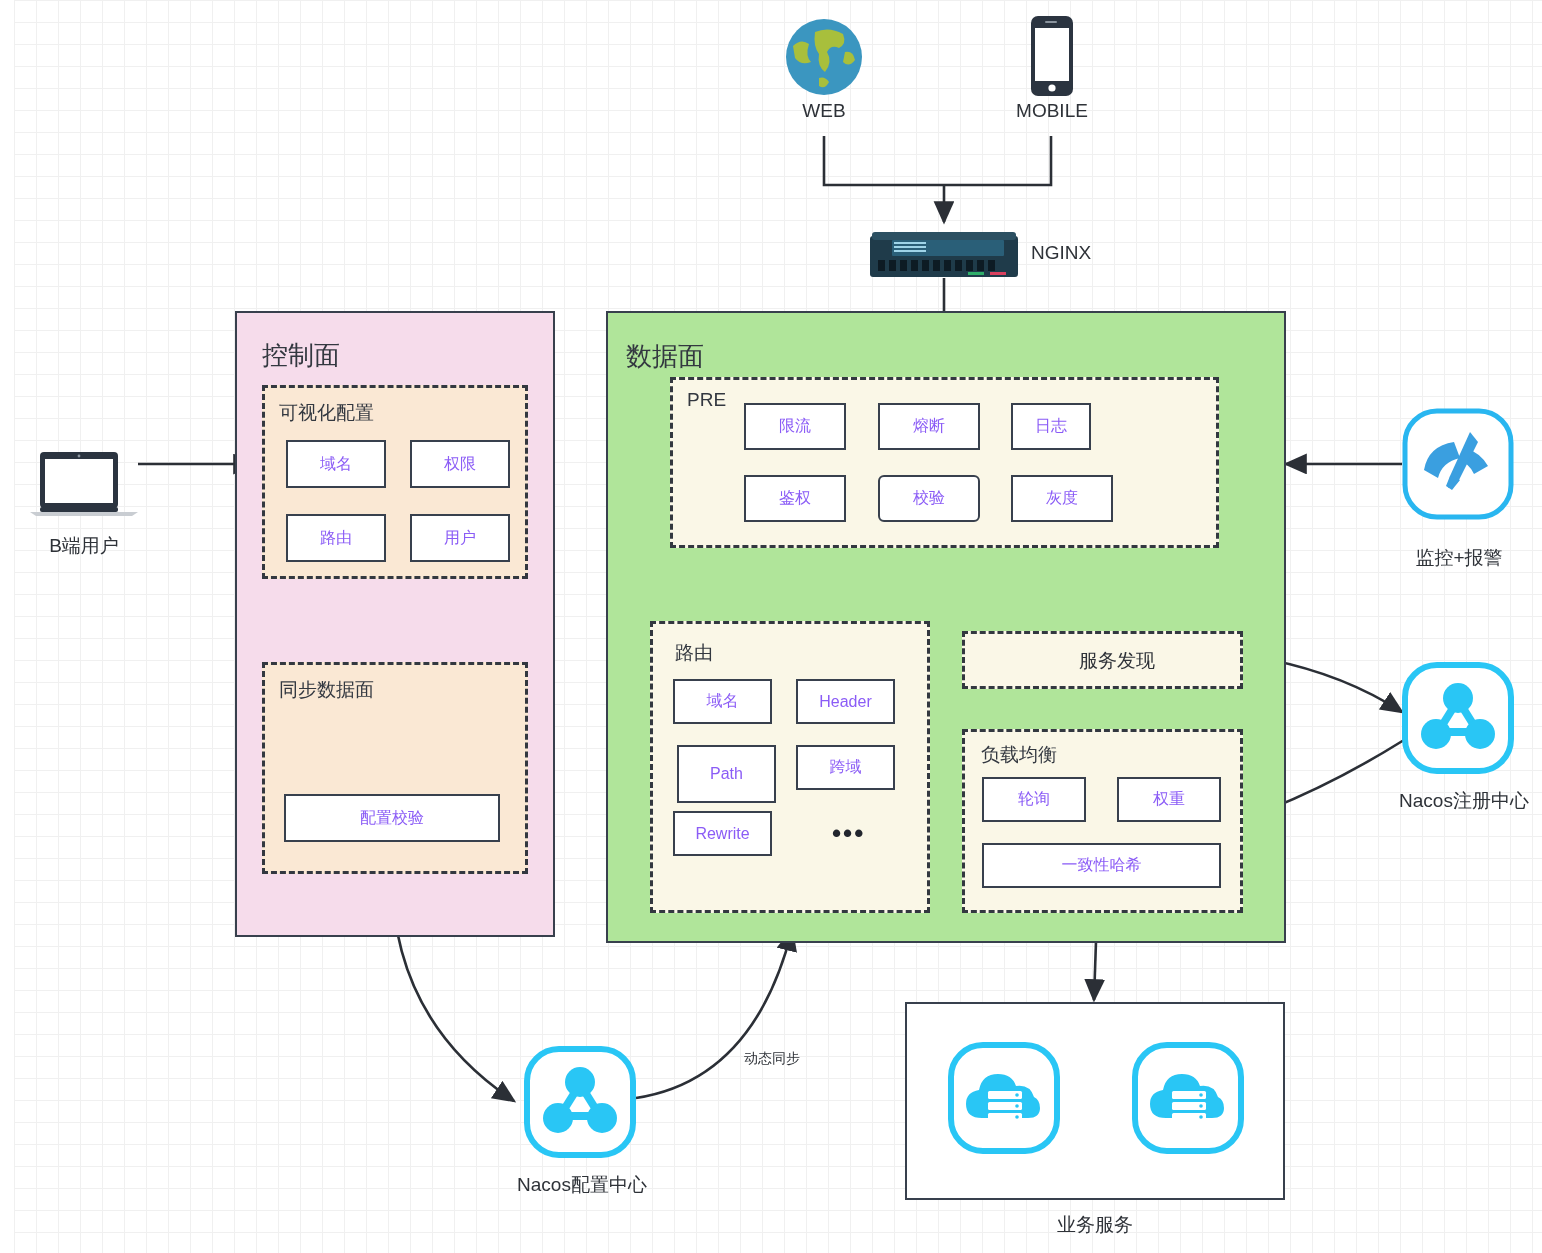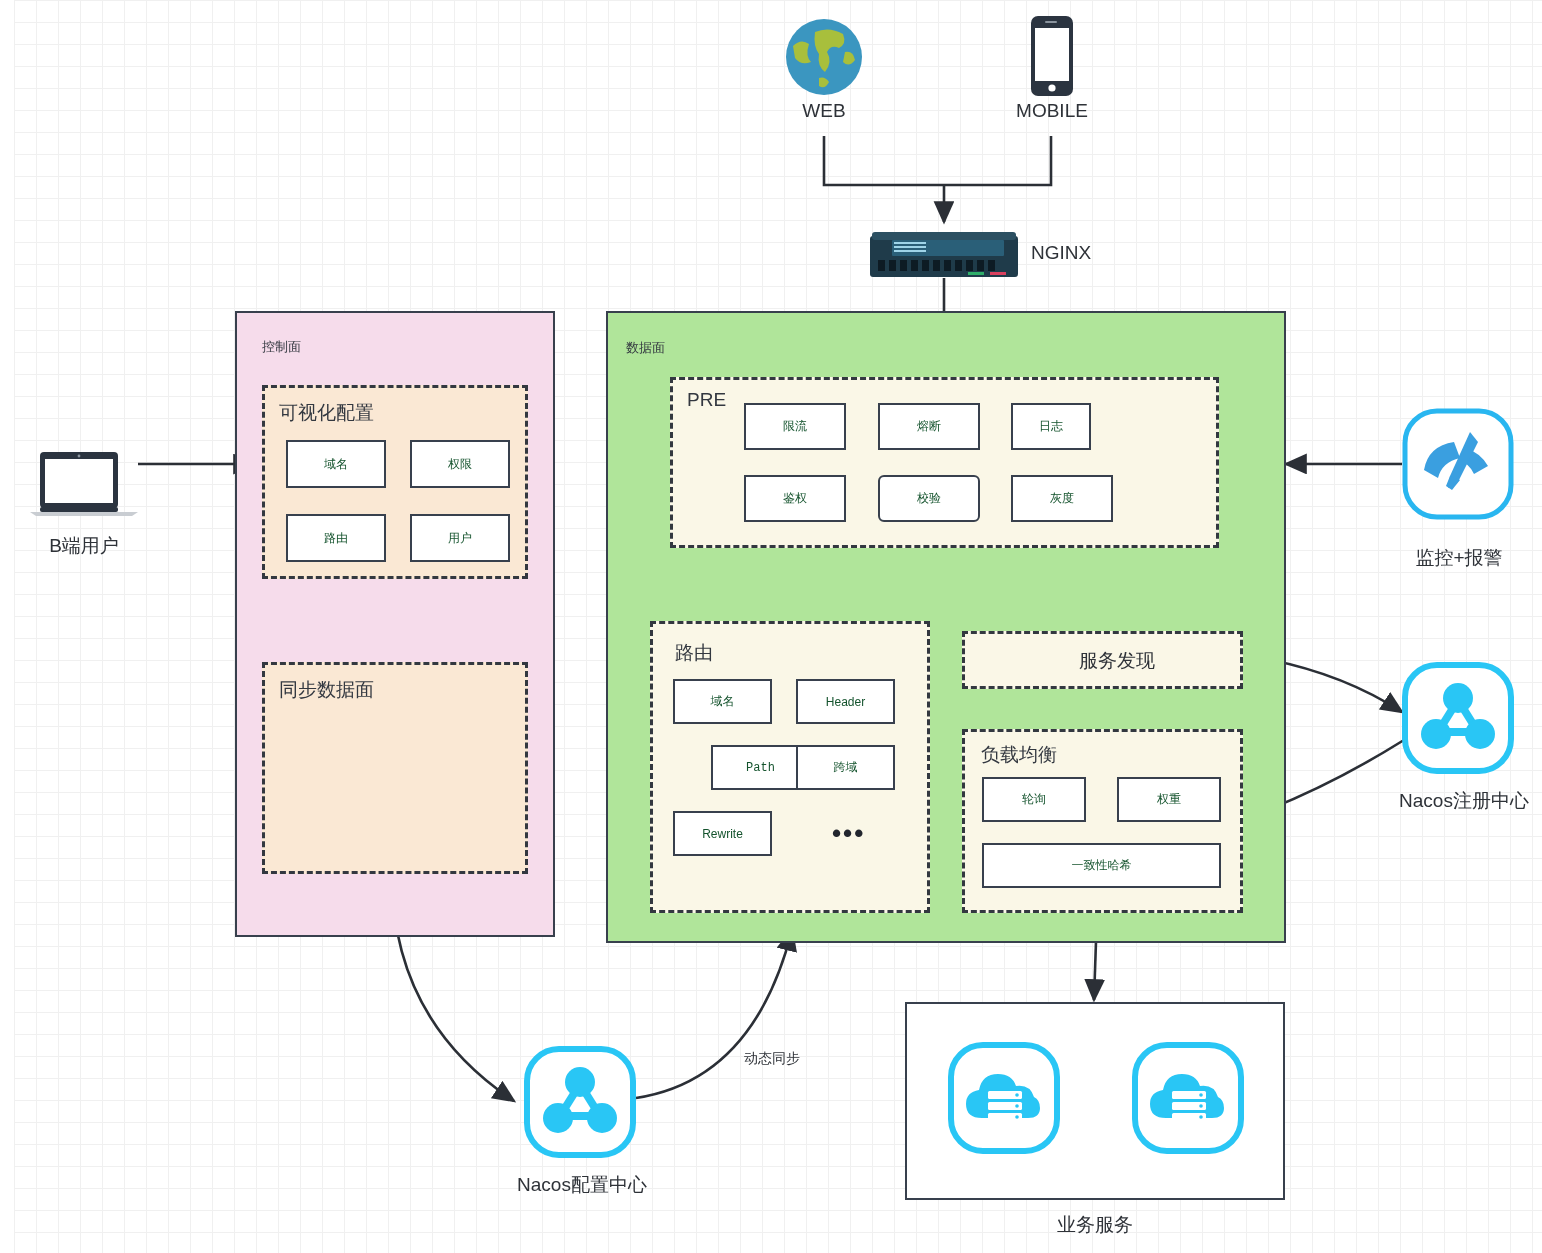--- a/index.html
+++ b/index.html
@@ -33,21 +33,21 @@
   
   .panel {
     position: absolute;
     box-sizing: border-box;
     border: 2px solid #38404d;
   }
   .panel-pink { background: #f6dceb; }
   .panel-green { background: #b0e59a; }
   .panel-title {
     position: absolute;
-    font-size: 13px;
+    font-size: 26px;
     color: #333840;
     white-space: nowrap;
   }
 
   
   .dgroup {
     position: absolute;
     box-sizing: border-box;
     border: 3px dashed #333840;
   }
@@ -62,22 +62,22 @@
 
   
   .item {
     position: absolute;
     box-sizing: border-box;
     background: #ffffff;
     border: 2px solid #38404d;
     display: flex;
     align-items: center;
     justify-content: center;
-    font-size: 12px;
-    color: #14532d;
+    font-size: 16px;
+    color: #8b5cf6;
     white-space: nowrap;
   }
   .plain-label {
     position: absolute;
     font-size: 19px;
     color: #2e3238;
     white-space: nowrap;
     text-align: center;
   }
   .ellipsis {
@@ -216,41 +216,42 @@
     <div class="dgroup-title" style="left:14px; top:12px;">可视化配置</div>
   </div>
   <div class="item" style="left:272px; top:440px; width:100px; height:48px;">域名</div>
   <div class="item" style="left:396px; top:440px; width:100px; height:48px;">权限</div>
   <div class="item" style="left:272px; top:514px; width:100px; height:48px;">路由</div>
   <div class="item" style="left:396px; top:514px; width:100px; height:48px;">用户</div>
 
   <div class="dgroup fill-peach" style="left:248px; top:662px; width:266px; height:212px;">
     <div class="dgroup-title" style="left:14px; top:12px;">同步数据面</div>
   </div>
+  <div class="item" style="left:270px; top:794px; width:216px; height:48px;">配置校验</div>
 
   <div class="panel panel-green" style="left:592px; top:311px; width:680px; height:632px;">
     <div class="panel-title" style="left:18px; top:26px;">数据面</div>
   </div>
 
   <div class="dgroup fill-ivory" style="left:656px; top:377px; width:549px; height:171px;">
     <div class="dgroup-title" style="left:14px; top:9px;">PRE</div>
   </div>
   <div class="item" style="left:730px; top:403px; width:102px; height:47px;">限流</div>
   <div class="item" style="left:864px; top:403px; width:102px; height:47px;">熔断</div>
   <div class="item" style="left:997px; top:403px; width:80px; height:47px;">日志</div>
   <div class="item" style="left:730px; top:475px; width:102px; height:47px;">鉴权</div>
   <div class="item" style="left:864px; top:475px; width:102px; height:47px;border-radius:6px;">校验</div>
   <div class="item" style="left:997px; top:475px; width:102px; height:47px;">灰度</div>
 
   <div class="dgroup fill-ivory" style="left:636px; top:621px; width:280px; height:292px;">
     <div class="dgroup-title" style="left:22px; top:16px;">路由</div>
   </div>
   <div class="item" style="left:659px; top:679px; width:99px; height:45px;">域名</div>
   <div class="item" style="left:782px; top:679px; width:99px; height:45px;">Header</div>
-  <div class="item" style="left:697px; top:745px; width:99px; height:45px;font-family:Liberation Mono, monospace;">Path</div>
+  <div class="item" style="left:663px; top:745px; width:99px; height:58px;">Path</div>
   <div class="item" style="left:782px; top:745px; width:99px; height:45px;">跨域</div>
   <div class="item" style="left:659px; top:811px; width:99px; height:45px;">Rewrite</div>
   <div class="ellipsis" style="left:818px; top:818px;">•••</div>
 
   <div class="dgroup fill-ivory" style="left:948px; top:631px; width:281px; height:58px;"></div>
   <div class="plain-label" style="left:948px; top:648px; width:310px;">服务发现</div>
 
   <div class="dgroup fill-ivory" style="left:948px; top:729px; width:281px; height:184px;">
     <div class="dgroup-title" style="left:16px; top:10px;">负载均衡</div>
   </div>

